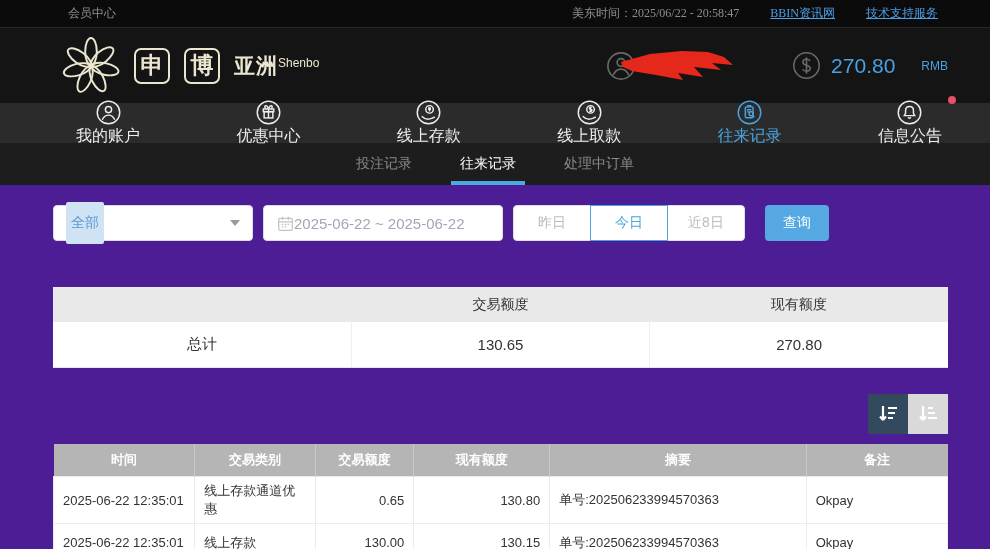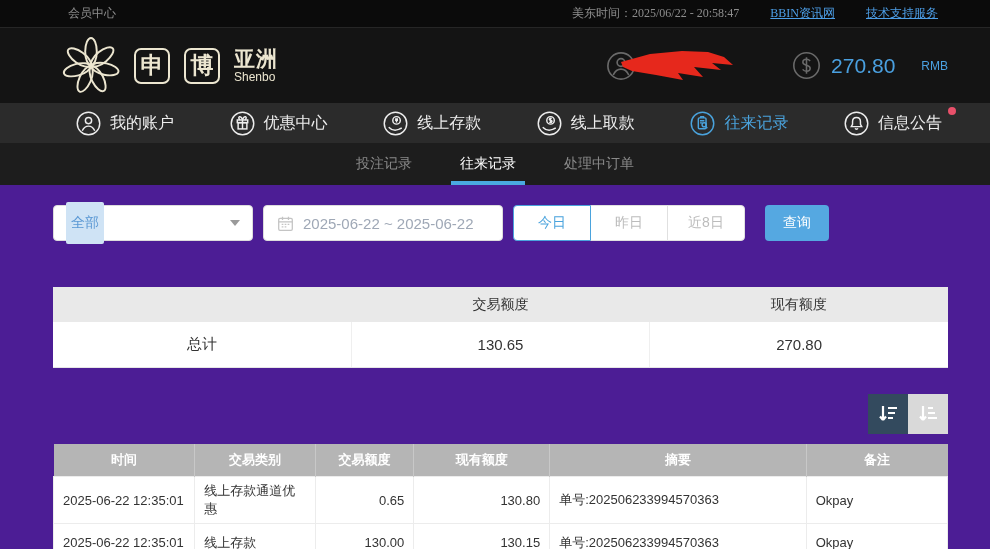--- a/index.html
+++ b/index.html
@@ -14,36 +14,36 @@
   .topbar-right { display:flex; align-items:center; gap:31px;font-family:Liberation Serif, serif; }
   .topbar-link { color:#4d9fe8; text-decoration:underline; cursor:pointer; }
 
   
   .header { height:75px; background:#141414; display:flex; align-items:center; padding:0 42px 0 62px; }
   .logo { display:flex; align-items:center; gap:8px; color:#ece6d0; }
   .logo-flower { width:58px; height:58px; }
   .logo-char { width:36px; height:36px; border:2px solid #ece6d0; border-radius:7px;
                display:flex; align-items:center; justify-content:center;
                font-size:23px; font-weight:bold; margin-left:6px; }
-  .logo-region { margin-left:6px; display:flex; flex-direction:column; line-height:1; }
+  .logo-region { margin-left:6px; display:flex; flex-direction:row; line-height:1; }
   .logo-region .cn { font-size:21px; font-weight:bold; letter-spacing:1px; }
   .logo-region .en { font-size:12px; margin-top:2px; color:#ece6d0; }
   .header-right { margin-left:auto; display:flex; align-items:center; gap:46px; }
   .user-area { display:flex; align-items:center; position:relative; width:140px; height:45px; cursor:pointer; }
   .user-icon-svg { position:absolute; left:0; top:8px; }
   .scribble { position:absolute; left:14px; top:6px; }
   .balance { display:flex; align-items:center; gap:10px; }
   .balance-amount { color:#4aa0e0; font-size:21px; }
   .balance-cur { color:#4aa0e0; font-size:12px; margin-left:16px; }
 
   
   .nav { height:40px; background:#2b2b2b; display:flex; align-items:center;
          justify-content:space-between; padding:0 48px 0 76px; }
-  .nav-item { display:flex; align-items:center; gap:9px; color:#ededed; font-size:16px;
-              cursor:pointer; position:relative; }
+  .nav-item { display:flex; align-items:center; gap:1px; color:#ededed; font-size:16px;
+              cursor:pointer; position:relative;flex-direction:column; }
   .nav-item.active { color:#4aa3dd; }
   .nav-badge { position:absolute; right:-14px; top:-4px; width:8px; height:8px;
                border-radius:50%; background:#e8506a; }
 
   
   .subnav { height:42px; background:#1d1d1d; display:flex; align-items:stretch;
             justify-content:center; gap:42px; }
   .subtab { display:flex; align-items:center; color:#8a8a8a; font-size:14px;
             cursor:pointer; position:relative; padding:0 3px; }
   .subtab.active { color:#fff; }
@@ -54,21 +54,21 @@
   .content { padding:10px 0 0 53px; width:990px; }
 
   .filter-row { display:flex; align-items:center; margin-top:10px; }
   .type-select { width:200px; height:36px; border:1px solid #dcdcdc; border-radius:4px;
                  display:flex; align-items:center; justify-content:space-between;
                  padding:0 12px; cursor:pointer; background:#fff; }
   .type-select-value { background:#cfe3f5; color:#5a98d4; font-size:14px; padding:12px 5px; border-radius:2px; }
   .caret-down { width:0; height:0; border-left:5px solid transparent; border-right:5px solid transparent;
                 border-top:6px solid #9a9a9a; }
   .date-input { margin-left:10px; width:240px; height:36px; border:1px solid #dcdcdc; border-radius:4px;
-                display:flex; align-items:center; gap:9px; padding:0 13px;
+                display:flex; align-items:center; padding:0 13px;
                 color:#9fa8b6; font-size:15px; cursor:pointer; background:#fff; }
   .quick-group { margin-left:10px; display:flex; }
   .quick-btn { min-width:78px; height:36px; border:1px solid #e0e0e0; background:#fff;
                color:#bcbcbc; font-size:14px; display:flex; align-items:center; justify-content:center;
                cursor:pointer; margin-left:-1px; position:relative; }
   .quick-btn:first-child { border-radius:4px 0 0 4px; margin-left:0; }
   .quick-btn:last-child { border-radius:0 4px 4px 0; }
   .quick-btn.active { border-color:#4aa3dd; color:#4aa3dd; z-index:1; }
   .search-btn { margin-left:20px; width:64px; height:36px; background:#55a8e1; border:none;
                 color:#fff; font-size:14px; border-radius:4px; cursor:pointer;
@@ -234,22 +234,22 @@
       </div>
       <div class="date-input">
         <svg width="17" height="17" viewBox="0 0 20 20" fill="none" stroke="#c4c4c4" stroke-width="1.5">
           <rect x="2" y="4" width="16" height="14" rx="1.5"></rect>
           <path d="M2 8h16M6.5 2v4M13.5 2v4"></path>
           <path d="M5.5 11h2M9 11h2M12.5 11h2M5.5 14h2M9 14h2" stroke-width="1.3"></path>
         </svg>
         <span>2025-06-22 ~ 2025-06-22</span>
       </div>
       <div class="quick-group">
+        <button class="quick-btn">昨日</button>
         <button class="quick-btn active">今日</button>
-        <button class="quick-btn">昨日</button>
         <button class="quick-btn">近8日</button>
       </div>
       <button class="search-btn">查询</button>
     </div>
 
     <table class="summary-table">
       <thead>
         <tr>
           <td></td>
           <td>交易额度</td>

